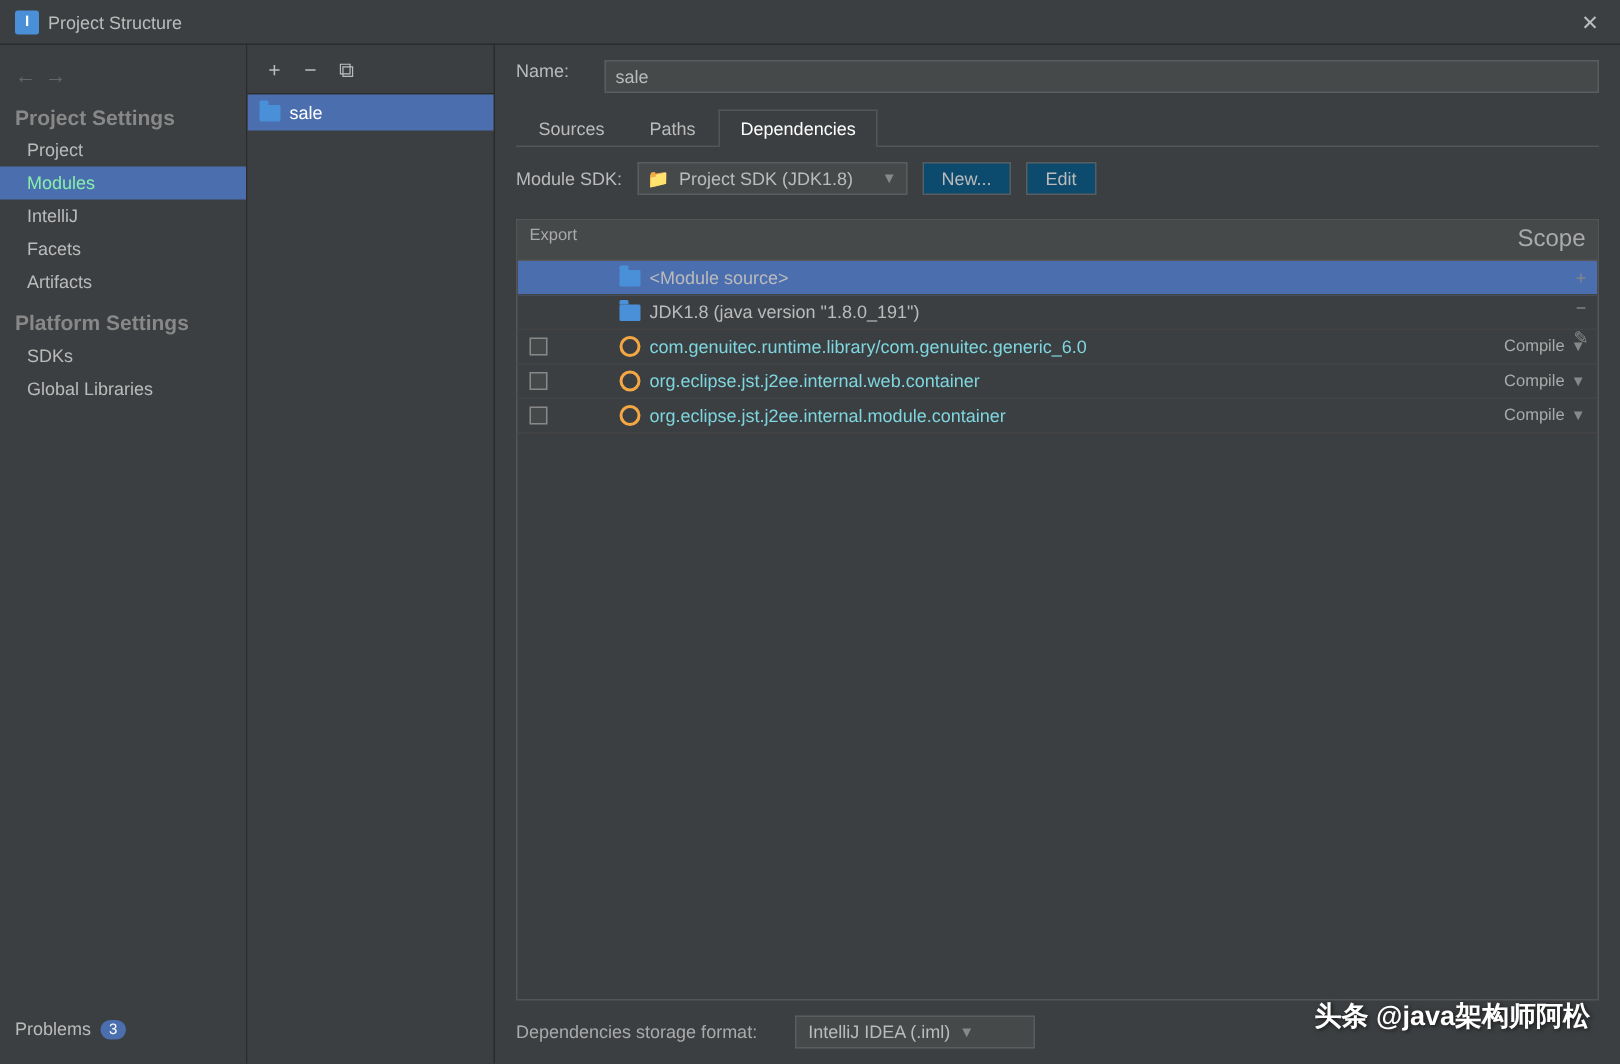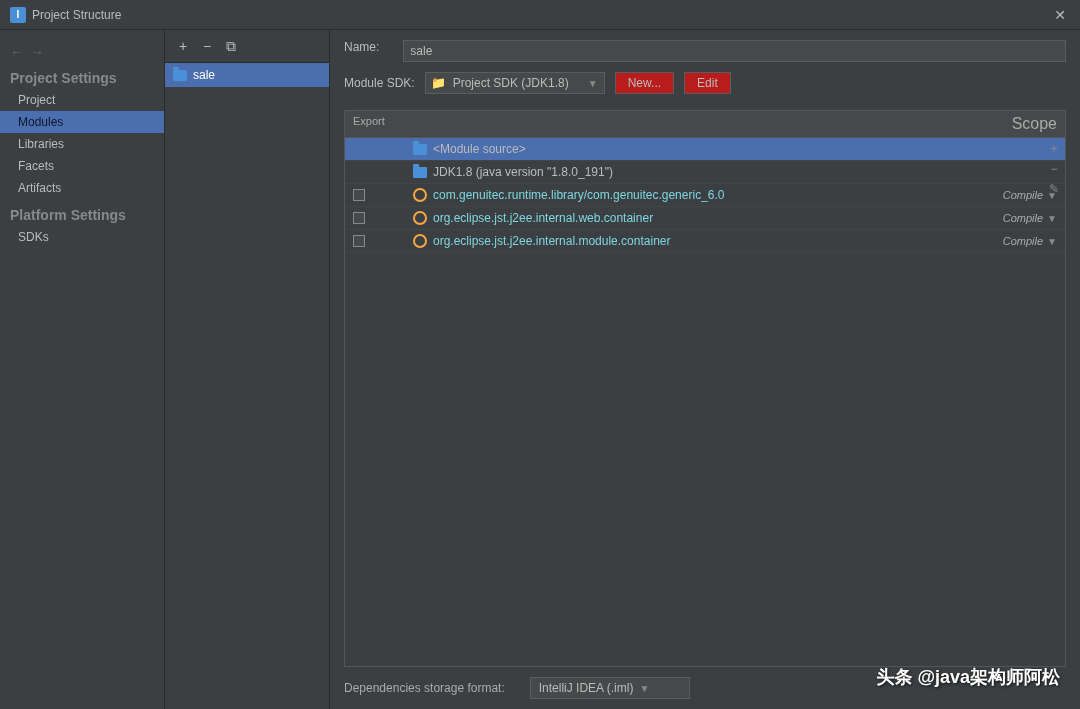--- a/index.html
+++ b/index.html
@@ -88,21 +88,21 @@
       text-transform: none;
     }
     .sidebar-item {
       padding: 4px 10px 4px 18px;
       cursor: pointer;
       color: #bbbbbb;
       font-size: 12px;
     }
     .sidebar-item.active {
       background: #4b6eaf;
-      color: #0f172a;
+      color: #86efac;
     }
 
     .sidebar-bottom {
       margin-top: auto;
       padding: 8px 10px;
       display: flex;
       align-items: center;
       gap: 6px;
     }
     .problems-label { color: #bbbbbb; }
@@ -223,21 +223,21 @@
       background: #45494a;
       border: 1px solid #5a5d5e;
       padding: 3px 6px;
       gap: 6px;
       cursor: pointer;
       min-width: 180px;
     }
     .sdk-text { color: #bbbbbb; font-size: 12px; flex: 1; }
     .sdk-arrow { color: #888; font-size: 10px; }
     .sdk-btn {
-      background: #b91c1c;
+      background: #0c4a6e;
       border: 1px solid #5a5d5e;
       color: #bbbbbb;
       padding: 3px 12px;
       cursor: pointer;
       font-size: 12px;
     }
 
     
     .deps-table {
       flex: 1;
@@ -279,21 +279,21 @@
     .dep-row {
       display: flex;
       align-items: center;
       padding: 4px 8px;
       border-bottom: 1px solid #444;
       cursor: pointer;
     }
     .dep-row.active { background: #4b6eaf; }
     .dep-row-export { width: 60px; display: flex; align-items: center; }
     .dep-row-name { flex: 1; display: flex; align-items: center; gap: 6px; }
-    .dep-row-scope { width: 80px; display: flex; align-items: center; justify-content: flex-end; gap: 4px; font-style: italic; }
+    .dep-row-scope { width: 80px; display: flex; align-items: center; justify-content: flex-end; gap: 4px; }
 
     .checkbox {
       width: 12px;
       height: 12px;
       border: 1px solid #888;
       background: #45494a;
     }
 
     .dep-icon-module {
       width: 14px;
@@ -396,35 +396,42 @@
 
     <div class="section-header">Project Settings</div>
 
     <div class="sidebar-item">
       <span>Project</span>
     </div>
     <div class="sidebar-item active">
       <span>Modules</span>
     </div>
     <div class="sidebar-item">
-      <span>Libraries</span>
+      <span>IntelliJ</span>
     </div>
     <div class="sidebar-item">
       <span>Facets</span>
     </div>
     <div class="sidebar-item">
       <span>Artifacts</span>
     </div>
 
     <div class="section-header">Platform Settings</div>
 
     <div class="sidebar-item">
       <span>SDKs</span>
     </div>
-
+    <div class="sidebar-item">
+      <span>Global Libraries</span>
+    </div>
+
+    <div class="sidebar-bottom">
+      <span class="problems-label">Problems</span>
+      <span class="problems-badge">3</span>
+    </div>
   </div>
 
   <div class="content-area">
     <div class="content-inner">
 
       <div class="module-list-panel">
         <div class="module-toolbar">
           <span class="toolbar-btn">+</span>
           <span class="toolbar-btn">−</span>
           <span class="toolbar-btn">⧉</span>
@@ -435,20 +442,31 @@
         </div>
       </div>
 
       <div class="right-panel">
 
         <div class="name-row">
           <span class="name-label">Name:</span>
           <input class="name-input" type="text" value="sale" style="">
         </div>
 
+        <div class="tabs-bar">
+          <div class="tab">
+            <span>Sources</span>
+          </div>
+          <div class="tab">
+            <span>Paths</span>
+          </div>
+          <div class="tab active">
+            <span>Dependencies</span>
+          </div>
+        </div>
 
         <div class="sdk-row">
           <span class="sdk-label">Module SDK:</span>
           <div class="sdk-select">
             <span style="color:#4a90d9; font-size:12px;">📁</span>
             <span class="sdk-text">Project SDK (JDK1.8)</span>
             <span class="sdk-arrow">▼</span>
           </div>
           <button class="sdk-btn">New...</button>
           <button class="sdk-btn">Edit</button>

